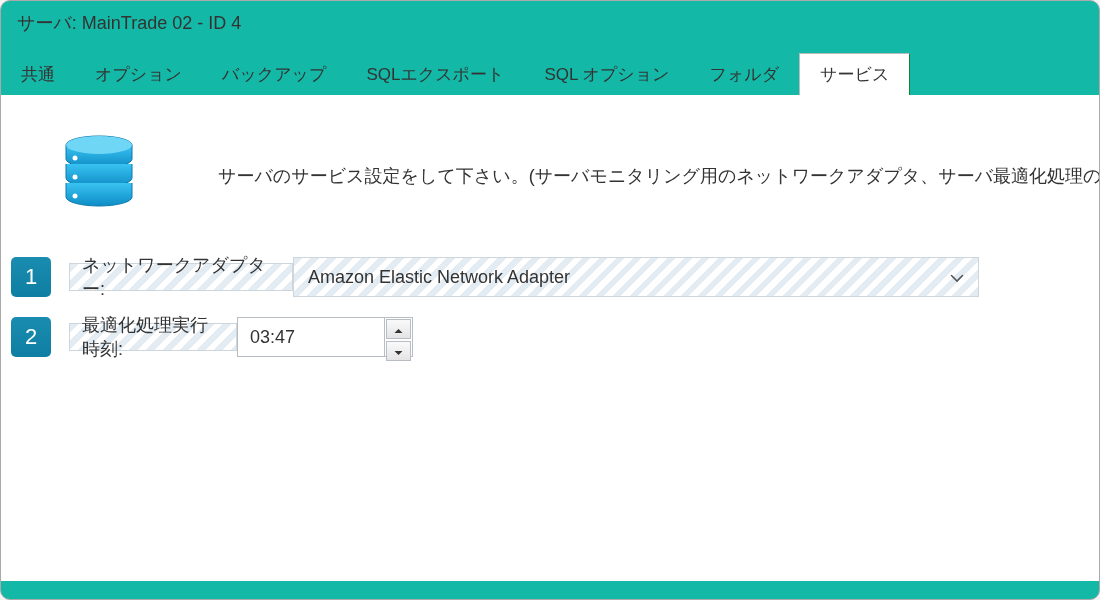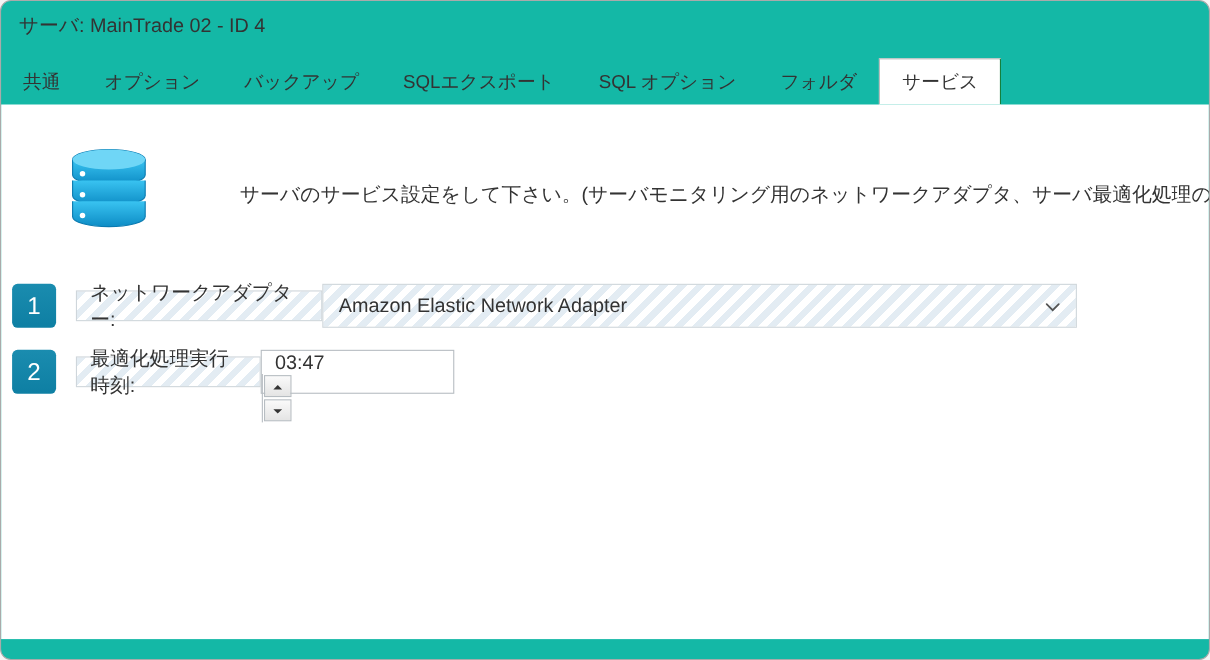--- a/index.html
+++ b/index.html
@@ -141,21 +141,20 @@
       flex-shrink: 0;
     }
 
     .spinner {
       height: 40px;
       width: 176px;
       display: flex;
       align-items: stretch;
       border: 1px solid #b7bdc2;
       background: #fff;
-      flex-direction: column;
     }
 
     .spinner-val {
       flex: 1;
       display: flex;
       align-items: center;
       padding: 0 12px;
       font-size: 18px;
       color: #333;
     }

